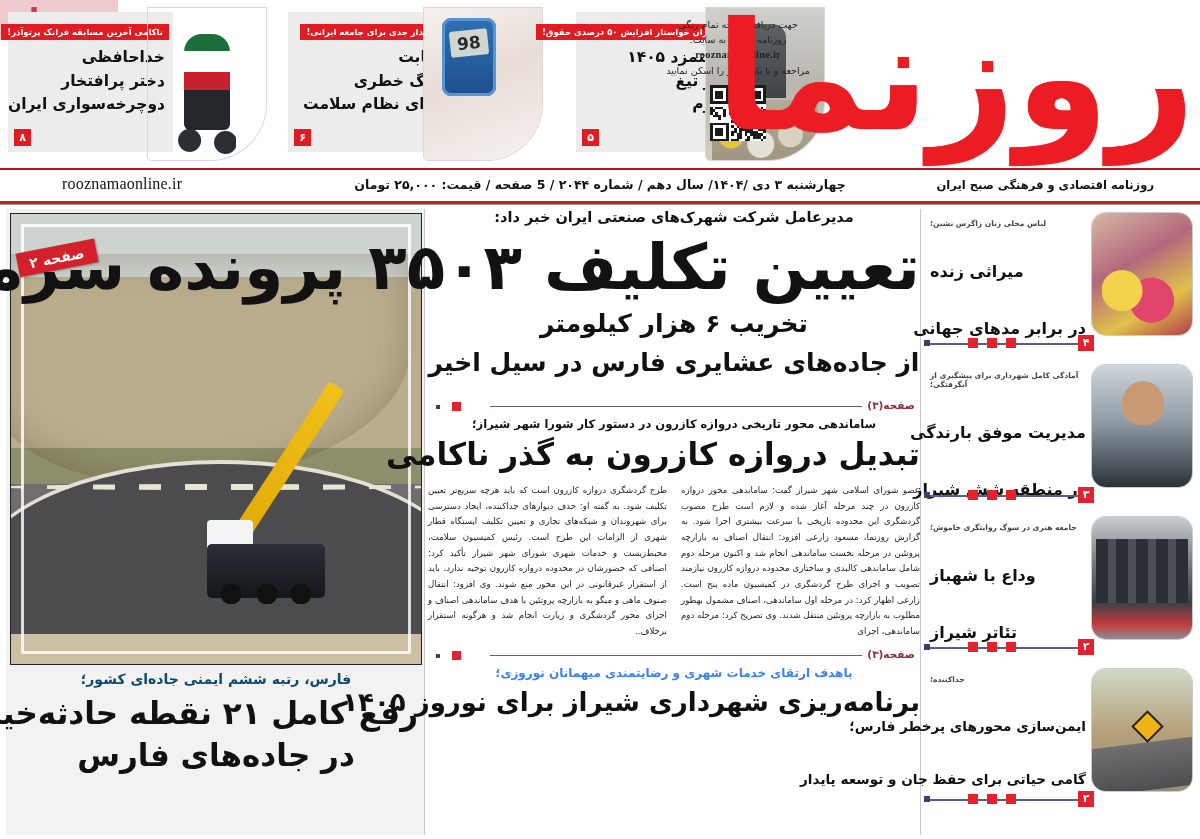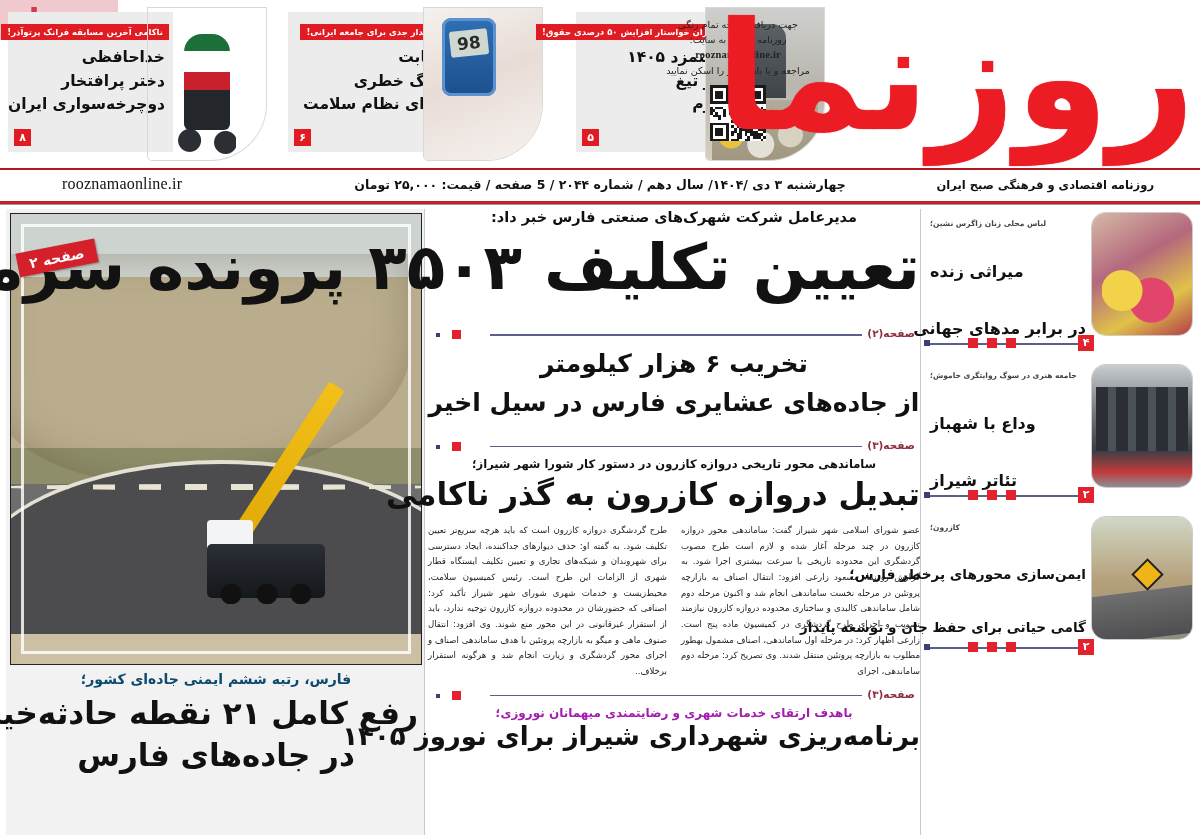--- a/index.html
+++ b/index.html
@@ -193,21 +193,21 @@
   }
   .h2{font-size:25px;font-weight:bold;color:#111;text-align:center;line-height:1.55;}
   .h2 div{white-space:nowrap;}
   .h3k{font-size:11.5px;font-weight:bold;color:#111;text-align:center;margin-bottom:3px;}
   .h3{font-size:31px;font-weight:bold;color:#111;text-align:center;line-height:1.3;white-space:nowrap;}
   .bodycols{display:flex;gap:14px;margin-top:9px;direction:rtl;}
   .bodycols p{
     flex:1;margin:0;font-size:8.6px;line-height:1.82;color:#1b1b1b;
     text-align:justify;
   }
-  .h4k{font-size:12px;font-weight:bold;color:#a21caf;text-align:center;margin-bottom:0;}
+  .h4k{font-size:12px;font-weight:bold;color:#3b82f6;text-align:center;margin-bottom:6px;}
   .h4{font-size:26px;font-weight:bold;color:#111;text-align:center;line-height:1.3;white-space:nowrap;}
 
   
   .rightcol{position:absolute;left:924px;top:209px;width:272px;height:630px;}
   .sidebox{position:relative;height:150px;margin-bottom:2px;}
   .sb-photo{
     position:absolute;right:4px;top:4px;width:100px;height:122px;
     border-radius:14px 14px 14px 14px;overflow:hidden;box-shadow:0 0 0 1px #ccc;
   }
   .sbp1{background:linear-gradient(150deg,#d6b9a4,#b4687d 40%,#e0c24a 72%,#b23c4a 100%);}
@@ -556,29 +556,23 @@
       <div class="ll-kicker">فارس، رتبه ششم ایمنی جاده‌ای کشور؛</div>
       <div class="ll-title">
         <div>رفع کامل ۲۱ نقطه حادثه‌خیز</div>
         <div>در جاده‌های فارس</div>
       </div>
     </div>
   </div>
 
   <div class="centercol">
 
-    <div class="ck">مدیرعامل شرکت شهرک‌های صنعتی فارس خبر داد:</div>
+    <div class="ck">مدیرعامل شرکت شهرک‌های صنعتی ایران خبر داد:</div>
     <div class="h1">تعیین تکلیف ۳۵۰۳ پرونده سرمایه‌گذاری</div>
 
-    <div class="sepwrap" style="margin-top:22px;">
-      <div class="sep"></div>
-      <div class="sep-sq"></div>
-      <div class="sep-dot"></div>
-      <div class="sep-lbl">صفحه(۲)</div>
-    </div>
 
     <div class="h2">
       <div>تخریب ۶ هزار کیلومتر</div>
       <div>از جاده‌های عشایری فارس در سیل اخیر</div>
     </div>
 
     <div class="sepwrap" style="margin-top:16px;">
       <div class="sep"></div>
       <div class="sep-sq"></div>
       <div class="sep-dot"></div>
@@ -616,20 +610,36 @@
         </div>
       </div>
       <div class="sb-rail">
         <div class="sb-line"></div>
         <div class="sb-sqs"></div>
         <div class="sb-end"></div>
         <div class="sb-num">۴</div>
       </div>
     </div>
 
+    <div class="sidebox">
+      <div class="sb-photo sbp2"></div>
+      <div class="sb-text">
+        <div class="sb-k">آمادگی کامل شهرداری برای پیشگیری از آبگرفتگی؛</div>
+        <div class="sb-t">
+          <div>مدیریت موفق بارندگی</div>
+          <div>در منطقه شش شیراز</div>
+        </div>
+      </div>
+      <div class="sb-rail">
+        <div class="sb-line"></div>
+        <div class="sb-sqs"></div>
+        <div class="sb-end"></div>
+        <div class="sb-num">۳</div>
+      </div>
+    </div>
 
     <div class="sidebox">
       <div class="sb-photo sbp3"></div>
       <div class="sb-text">
         <div class="sb-k">جامعه هنری در سوگ روایتگری خاموش؛</div>
         <div class="sb-t">
           <div>وداع با شهباز</div>
           <div>تئاتر شیراز</div>
         </div>
       </div>
@@ -637,21 +647,21 @@
         <div class="sb-line"></div>
         <div class="sb-sqs"></div>
         <div class="sb-end"></div>
         <div class="sb-num">۲</div>
       </div>
     </div>
 
     <div class="sidebox">
       <div class="sb-photo sbp4"></div>
       <div class="sb-text">
-        <div class="sb-k">کازرون؛</div>
+        <div class="sb-k">جداکننده؛</div>
         <div class="sb-t sm">
           <div>ایمن‌سازی محورهای پرخطر فارس؛</div>
           <div>گامی حیاتی برای حفظ جان و توسعه پایدار</div>
         </div>
       </div>
       <div class="sb-rail">
         <div class="sb-line"></div>
         <div class="sb-sqs"></div>
         <div class="sb-end"></div>
         <div class="sb-num">۲</div>

